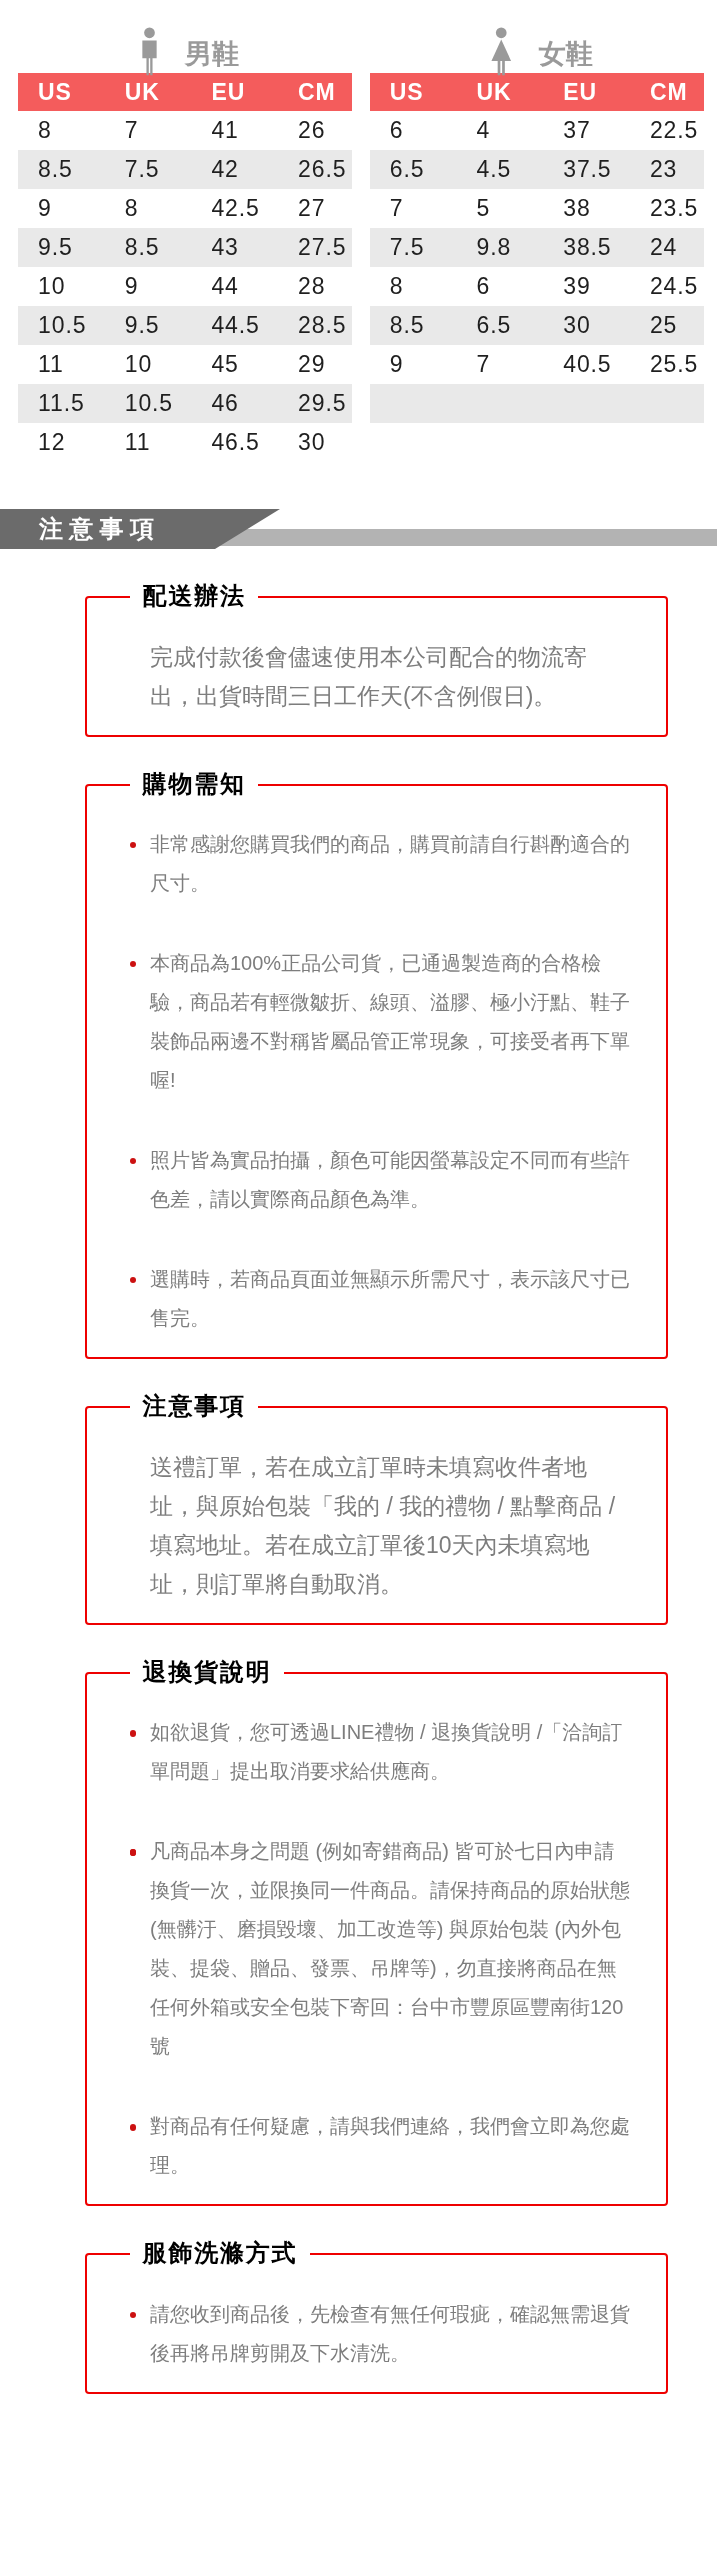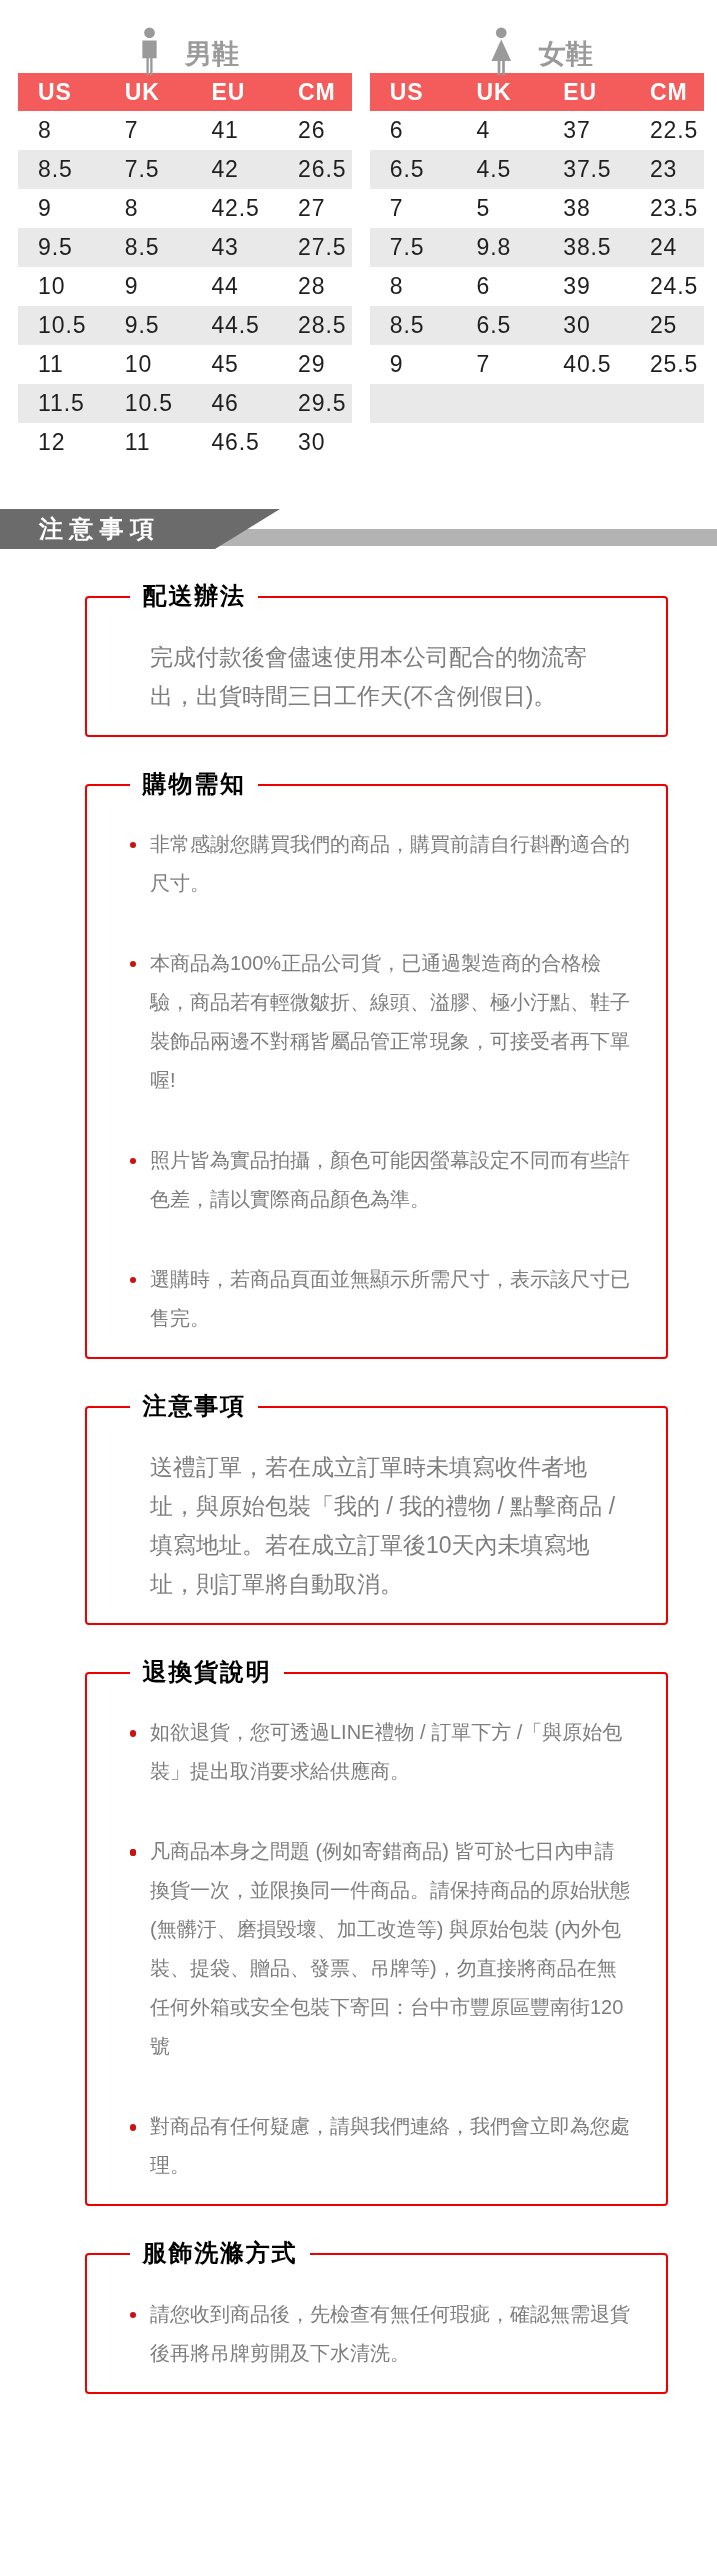--- a/index.html
+++ b/index.html
@@ -237,21 +237,21 @@
       <div class="notice-bullet"><span class="dot"></span><span>本商品為100%正品公司貨，已通過製造商的合格檢驗，商品若有輕微皺折、線頭、溢膠、極小汙點、鞋子裝飾品兩邊不對稱皆屬品管正常現象，可接受者再下單喔!</span></div>
       <div class="notice-bullet"><span class="dot"></span><span>照片皆為實品拍攝，顏色可能因螢幕設定不同而有些許色差，請以實際商品顏色為準。</span></div>
       <div class="notice-bullet"><span class="dot"></span><span>選購時，若商品頁面並無顯示所需尺寸，表示該尺寸已售完。</span></div>
     </section>
     <section class="notice-box">
       <h2 class="notice-title">注意事項</h2>
       <p class="notice-para">送禮訂單，若在成立訂單時未填寫收件者地址，與原始包裝「我的 / 我的禮物 / 點擊商品 / 填寫地址。若在成立訂單後10天內未填寫地址，則訂單將自動取消。</p>
     </section>
     <section class="notice-box">
       <h2 class="notice-title">退換貨說明</h2>
-      <div class="notice-bullet"><span class="dot"></span><span>如欲退貨，您可透過LINE禮物 / 訂單下方 /「與原始包裝」提出取消要求給供應商。</span></div>
+      <div class="notice-bullet"><span class="dot"></span><span>如欲退貨，您可透過LINE禮物 / 退換貨說明 /「洽詢訂單問題」提出取消要求給供應商。</span></div>
       <div class="notice-bullet"><span class="dot"></span></div>
       <div class="notice-bullet"><span class="dot"></span><span>凡商品本身之問題 (例如寄錯商品) 皆可於七日內申請換貨一次，並限換同一件商品。請保持商品的原始狀態 (無髒汙、磨損毀壞、加工改造等) 與原始包裝 (內外包裝、提袋、贈品、發票、吊牌等)，勿直接將商品在無任何外箱或安全包裝下寄回：台中市豐原區豐南街120號</span></div>
       <div class="notice-bullet"><span class="dot"></span><span>對商品有任何疑慮，請與我們連絡，我們會立即為您處理。</span></div>
     </section>
     <section class="notice-box">
       <h2 class="notice-title">服飾洗滌方式</h2>
       <div class="notice-bullet"><span class="dot"></span><span>請您收到商品後，先檢查有無任何瑕疵，確認無需退貨後再將吊牌剪開及下水清洗。</span></div>
     </section>
   </div>
 

